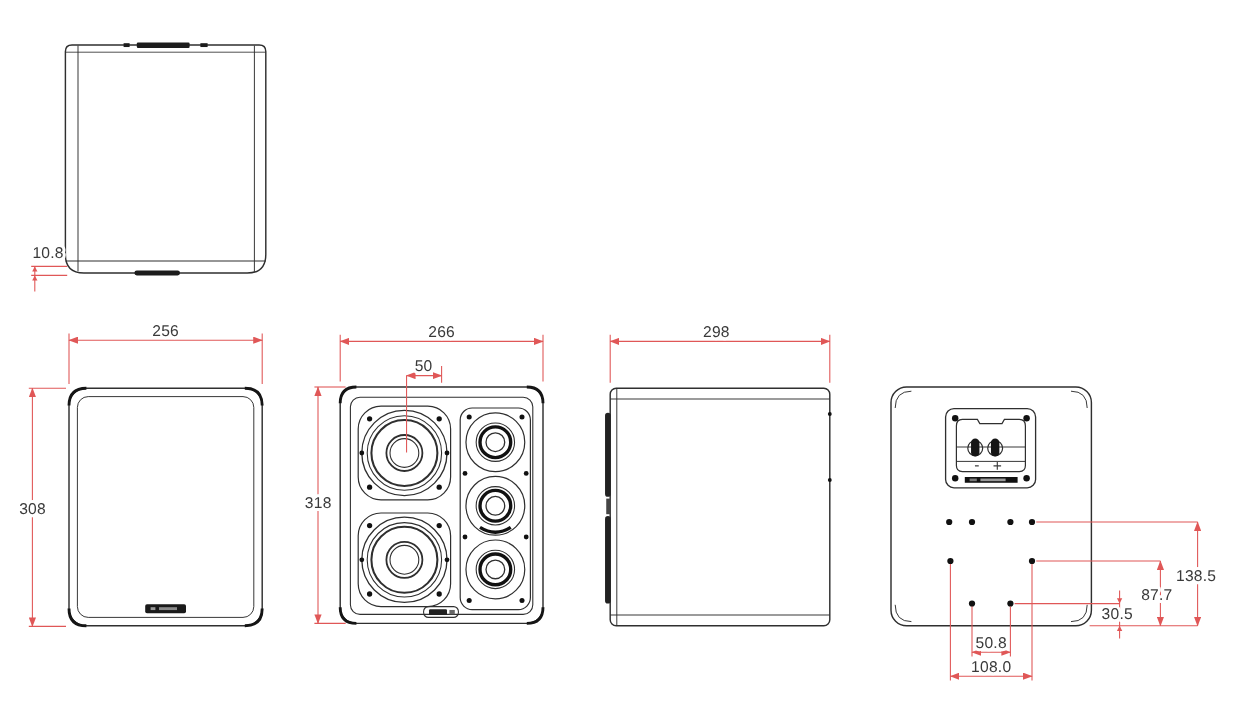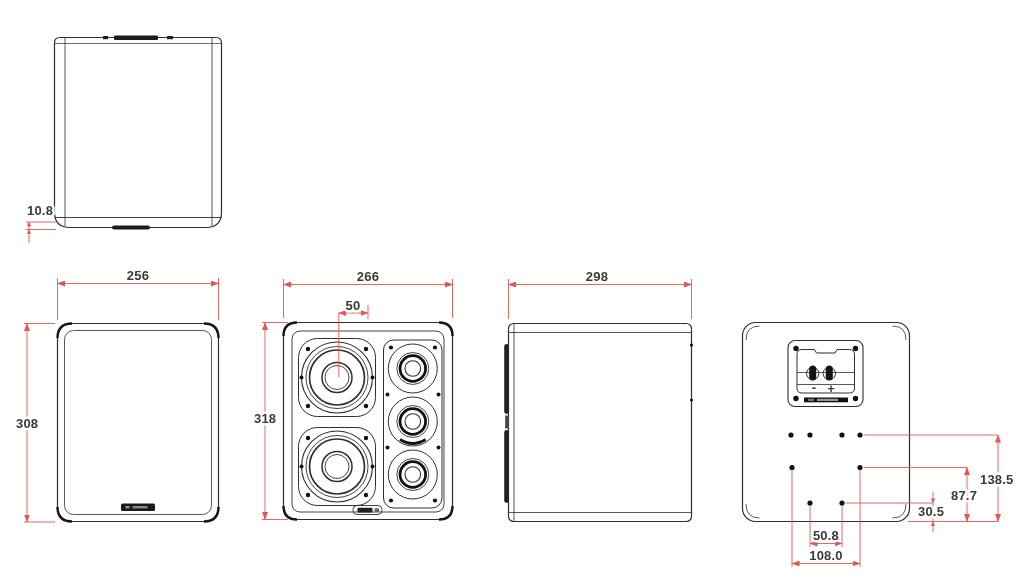--- a/index.html
+++ b/index.html
@@ -1,17 +1,17 @@
 <!DOCTYPE html>
 <html><head>
 <meta charset="utf-8">
 <style>
   html,body{margin:0;padding:0;background:#ffffff;}
   .canvas{position:relative;width:1030px;height:584px;background:#ffffff;overflow:hidden;
-          font-family:"Liberation Sans", sans-serif;font-weight:bold;}
+          font-family:"Liberation Sans", sans-serif;}
   svg{display:block;}
   text{font-family:"Liberation Sans", sans-serif;fill:#3a3a3a;font-size:13px;}
   .halo{paint-order:stroke;stroke:#ffffff;stroke-width:5px;stroke-linejoin:round;}
   .dimtxt{letter-spacing:0.2px;}
 </style>
 </head>
 <body>
 
 <div class="canvas">
 <svg width="1030" height="584" viewBox="0 0 1030 584">

